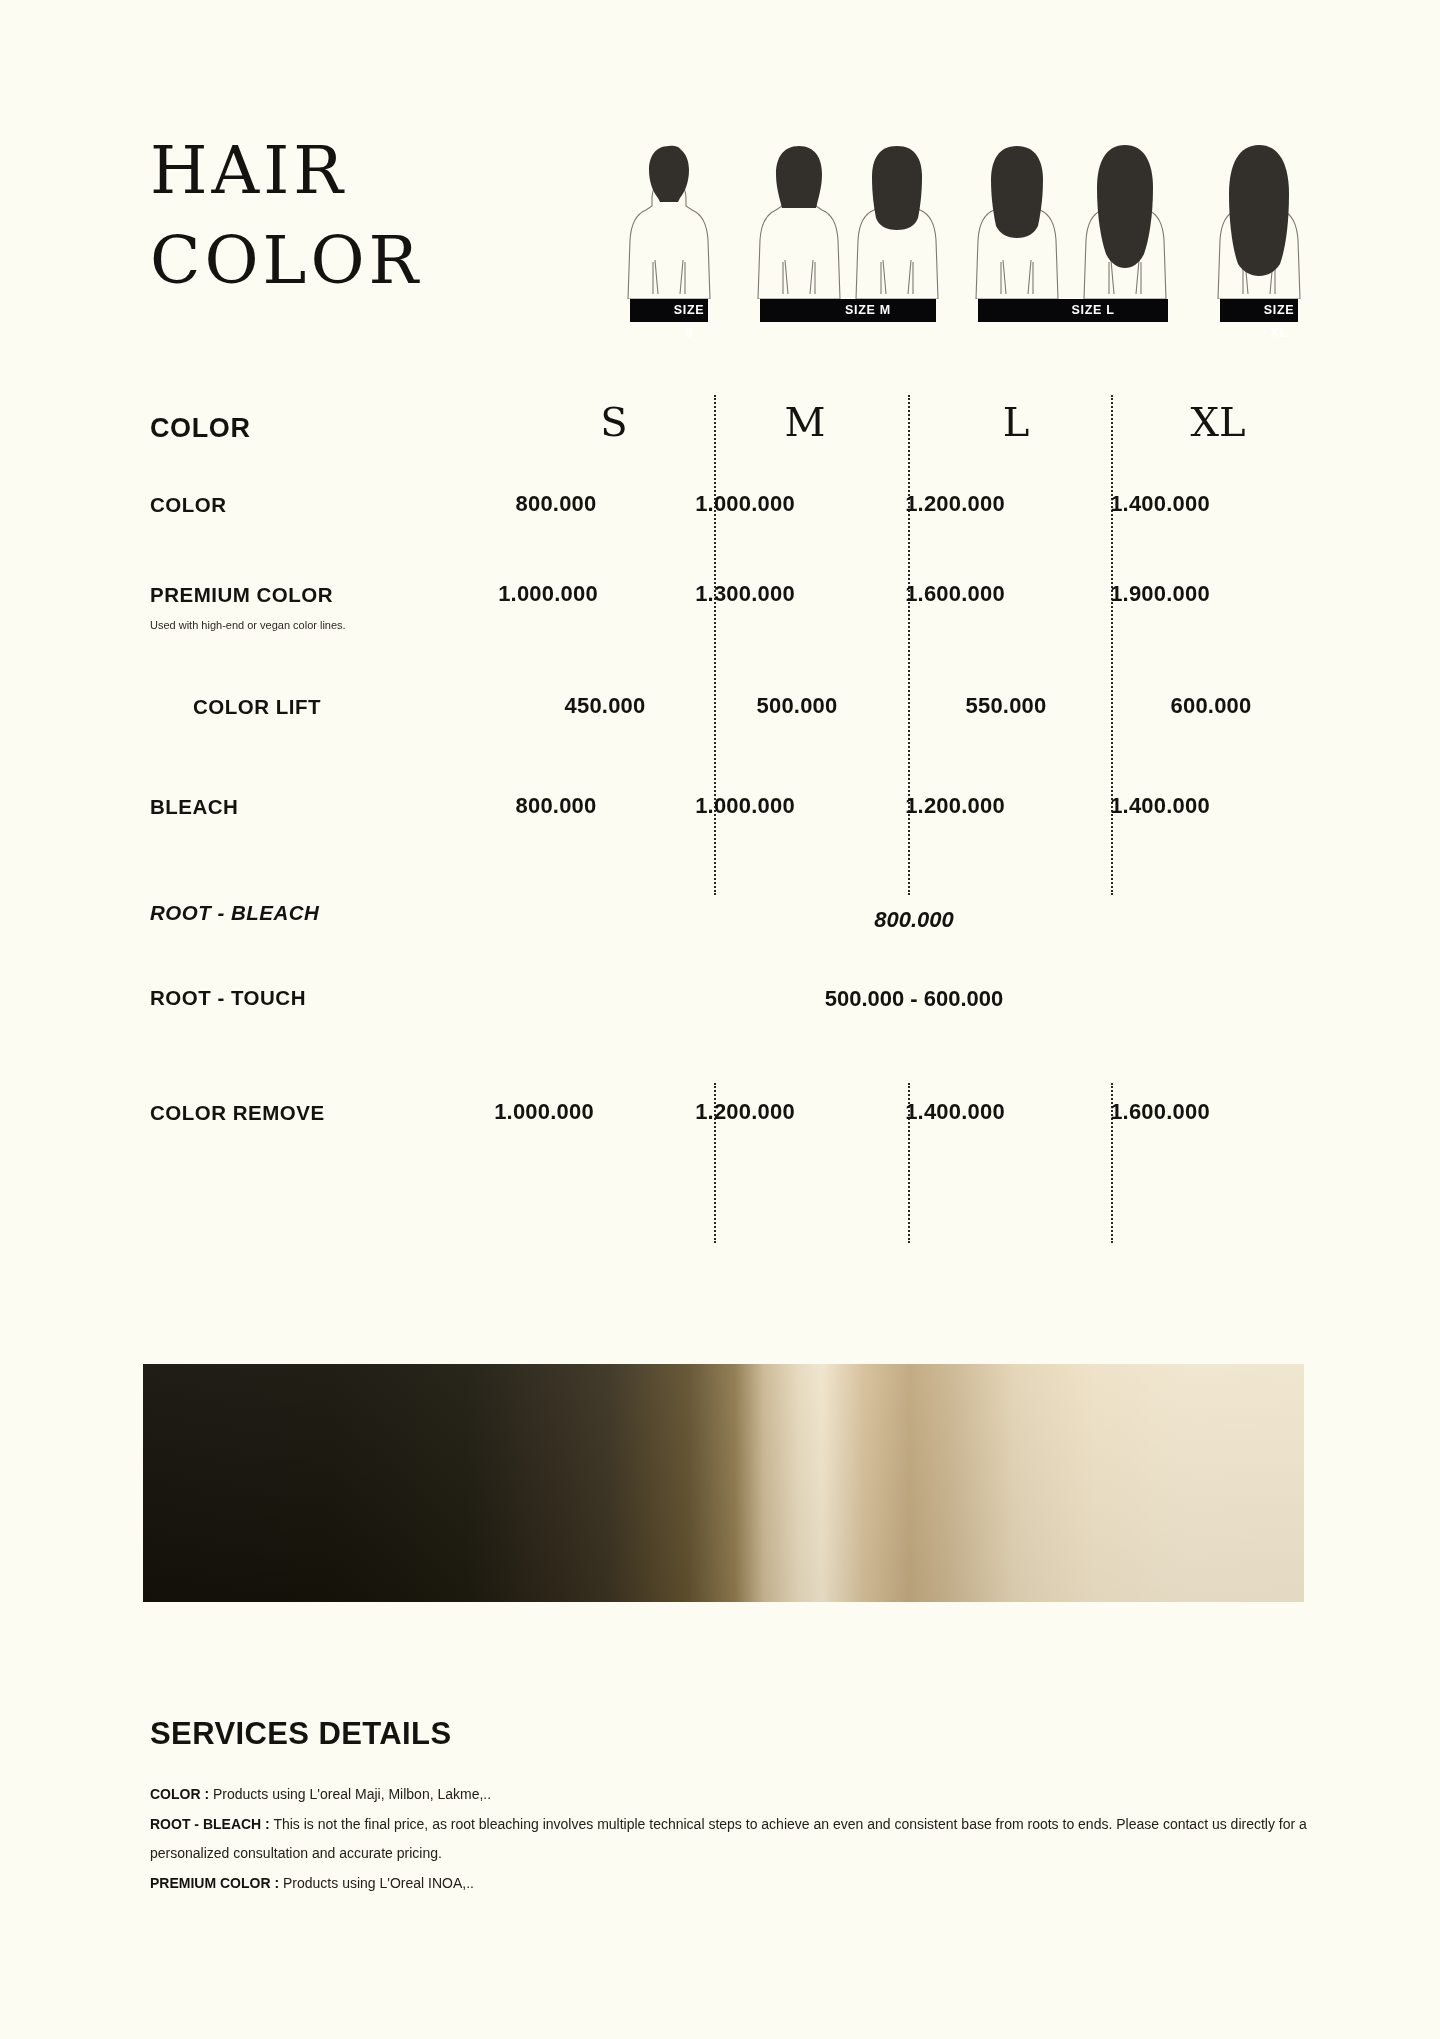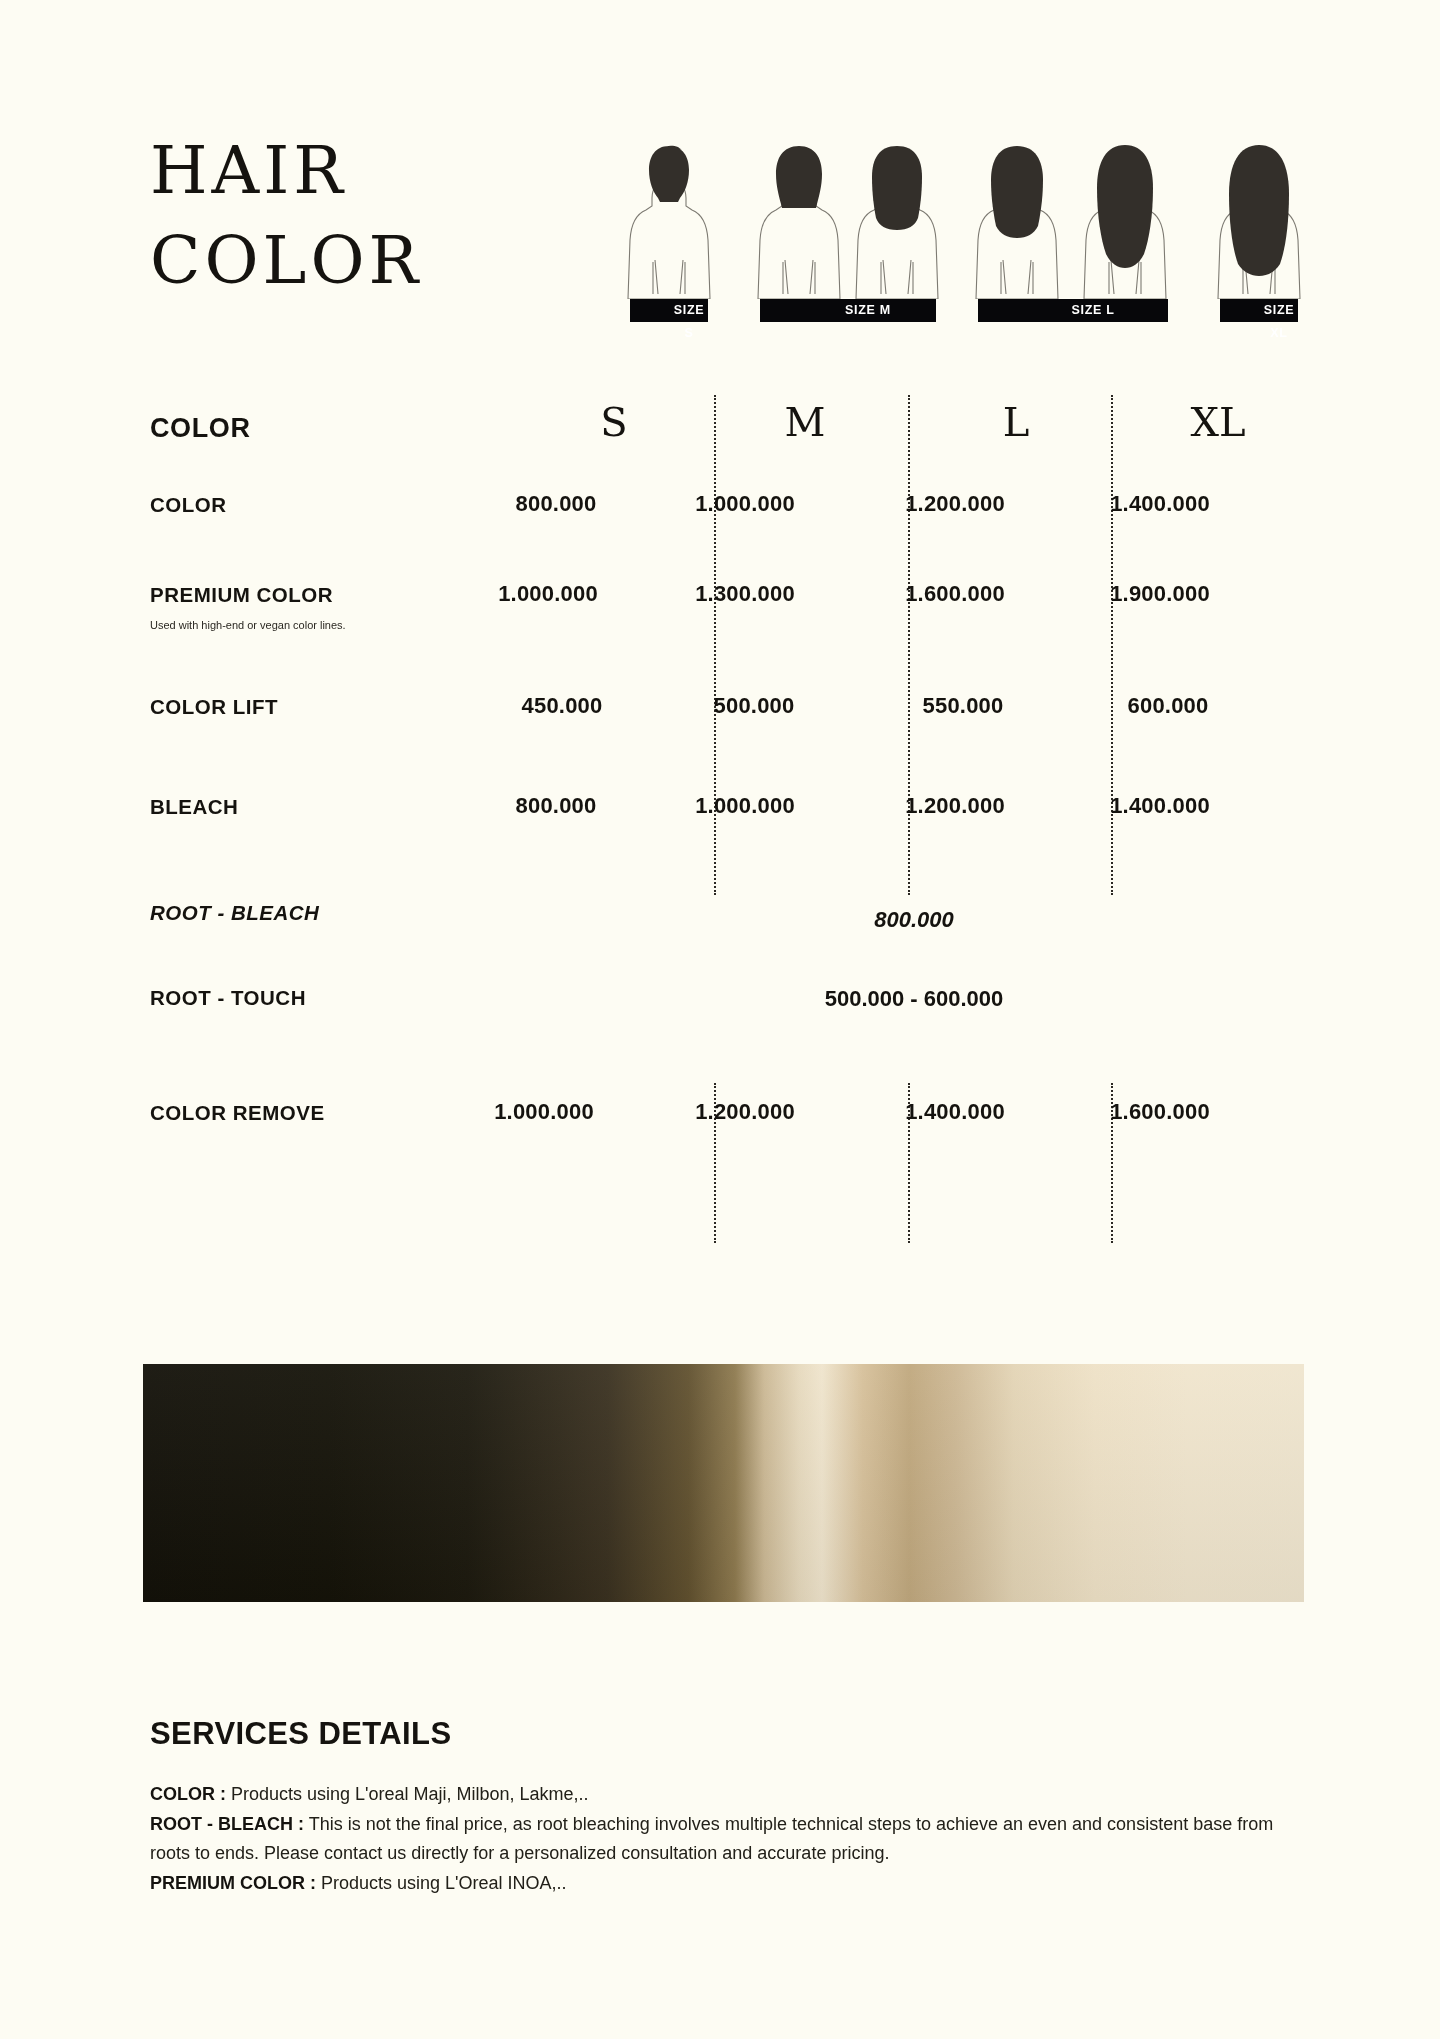--- a/index.html
+++ b/index.html
@@ -230,21 +230,21 @@
     width: 1160px;
   }
   .services-title {
     font-size: 31px;
     font-weight: 800;
     letter-spacing: 0.4px;
     color: #15130f;
     margin-bottom: 28px;
   }
   .svc-line {
-    font-size: 18px;
+    font-size: 14px;
     line-height: 29.5px;
     color: #222019;
     font-weight: 400;
   }
   .svc-line b {
     font-weight: 800;
     color: #15130f;
   }
 </style>
 </head>
@@ -354,21 +354,21 @@
 
       <div class="row" style="height:110px;">
         <div class="row-label" style="top:8px;">PREMIUM COLOR</div>
         <div class="row-sub" style="top:38px;">Used with high-end or vegan color lines.</div>
         <div class="cell" style="left:448px; top:6px;">1.000.000</div>
         <div class="cell" style="left:645px; top:6px;">1.300.000</div>
         <div class="cell" style="left:855px; top:6px;">1.600.000</div>
         <div class="cell" style="left:1060px; top:6px;">1.900.000</div>
       </div>
 
-      <div class="row" style="height:100px;">
+      <div class="row" style="height:100px;margin-left:43px;">
         <div class="row-label" style="top:10px;">COLOR LIFT</div>
         <div class="cell" style="left:462px; top:8px;">450.000</div>
         <div class="cell" style="left:654px; top:8px;">500.000</div>
         <div class="cell" style="left:863px; top:8px;">550.000</div>
         <div class="cell" style="left:1068px; top:8px;">600.000</div>
       </div>
 
       <div class="row" style="height:100px;">
         <div class="row-label" style="top:10px;">BLEACH</div>
         <div class="cell" style="left:456px; top:8px;">800.000</div>

